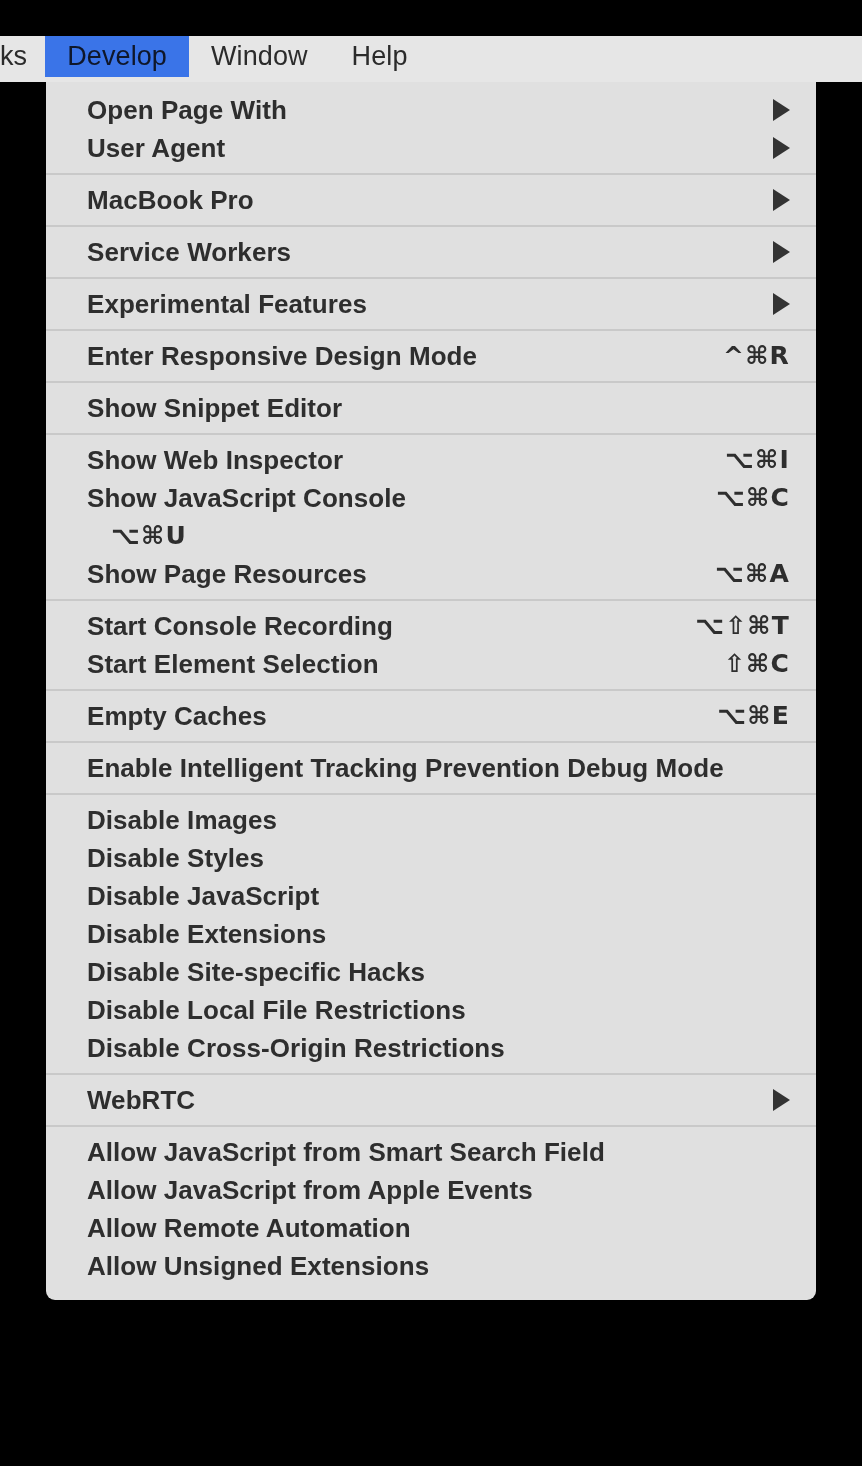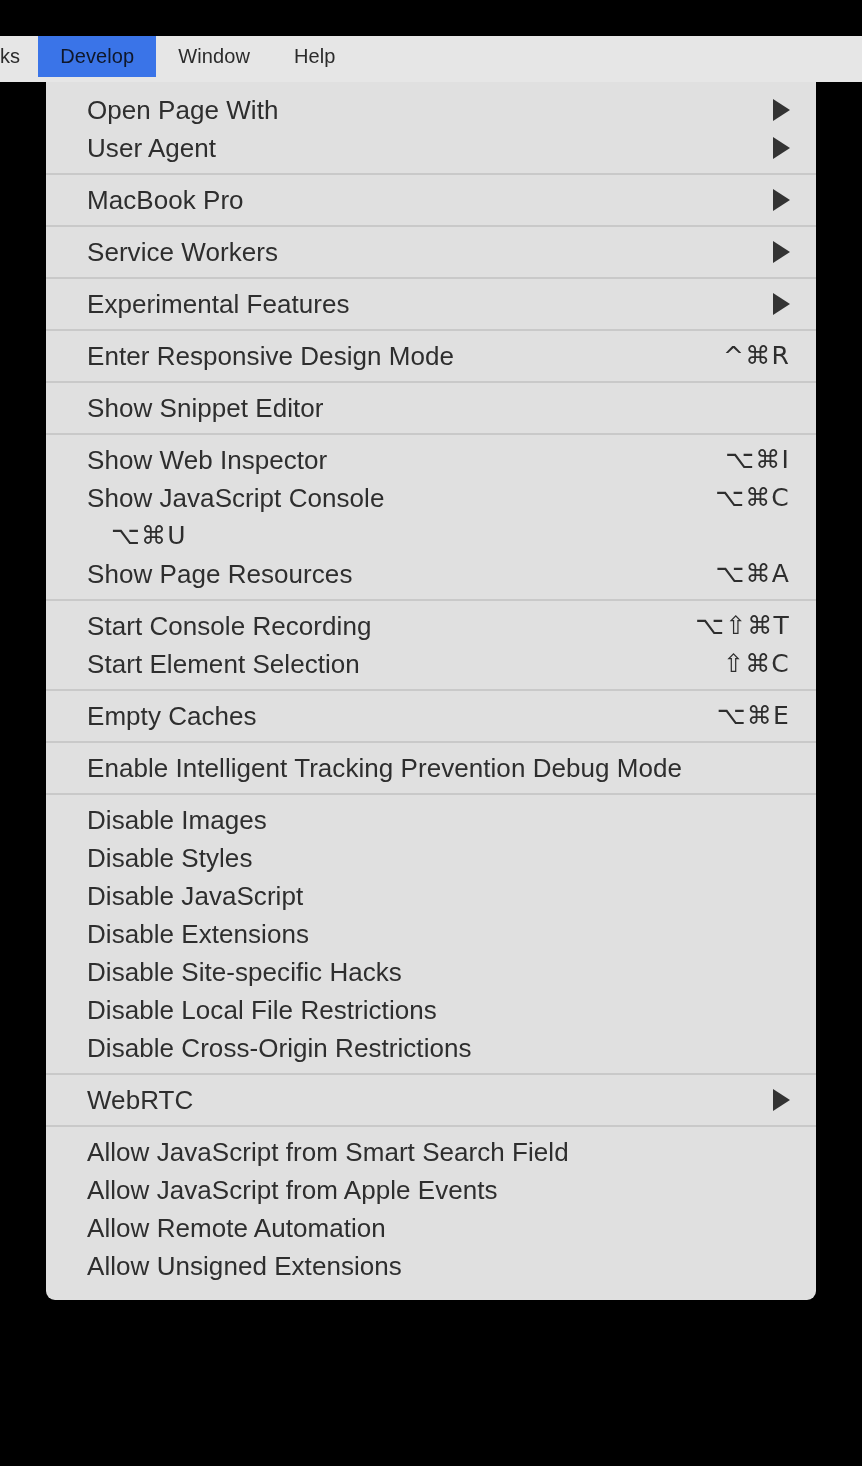--- a/index.html
+++ b/index.html
@@ -31,21 +31,21 @@
     height: 46px;
     background: #e6e6e6;
     display: flex;
     align-items: stretch;
   }
   .menubar-item {
     display: flex;
     align-items: center;
     height: 41px;
     padding: 0 22px;
-    font-size: 20px;
+    font-size: 27px;
     color: #2b2b2b;
     letter-spacing: 0.1px;
     white-space: nowrap;
   }
   .menubar-item.clipped {
     padding-left: 0;
     padding-right: 18px;
   }
   .menubar-item.active {
     background: #3a74e8;
@@ -79,20 +79,21 @@
 
   .menu-item {
     position: relative;
     display: flex;
     align-items: center;
     height: 38px;
     padding: 0 26px 0 41px;
     box-sizing: border-box;
     color: #2e2e2e;
     white-space: nowrap;
+    font-weight: bold;
   }
   .menu-item .label {
     font-size: 26px;
     line-height: 38px;
     letter-spacing: 0.05px;
     flex: 1 1 auto;
   }
   .menu-item .shortcut {
     font-size: 25px;
     line-height: 38px;

